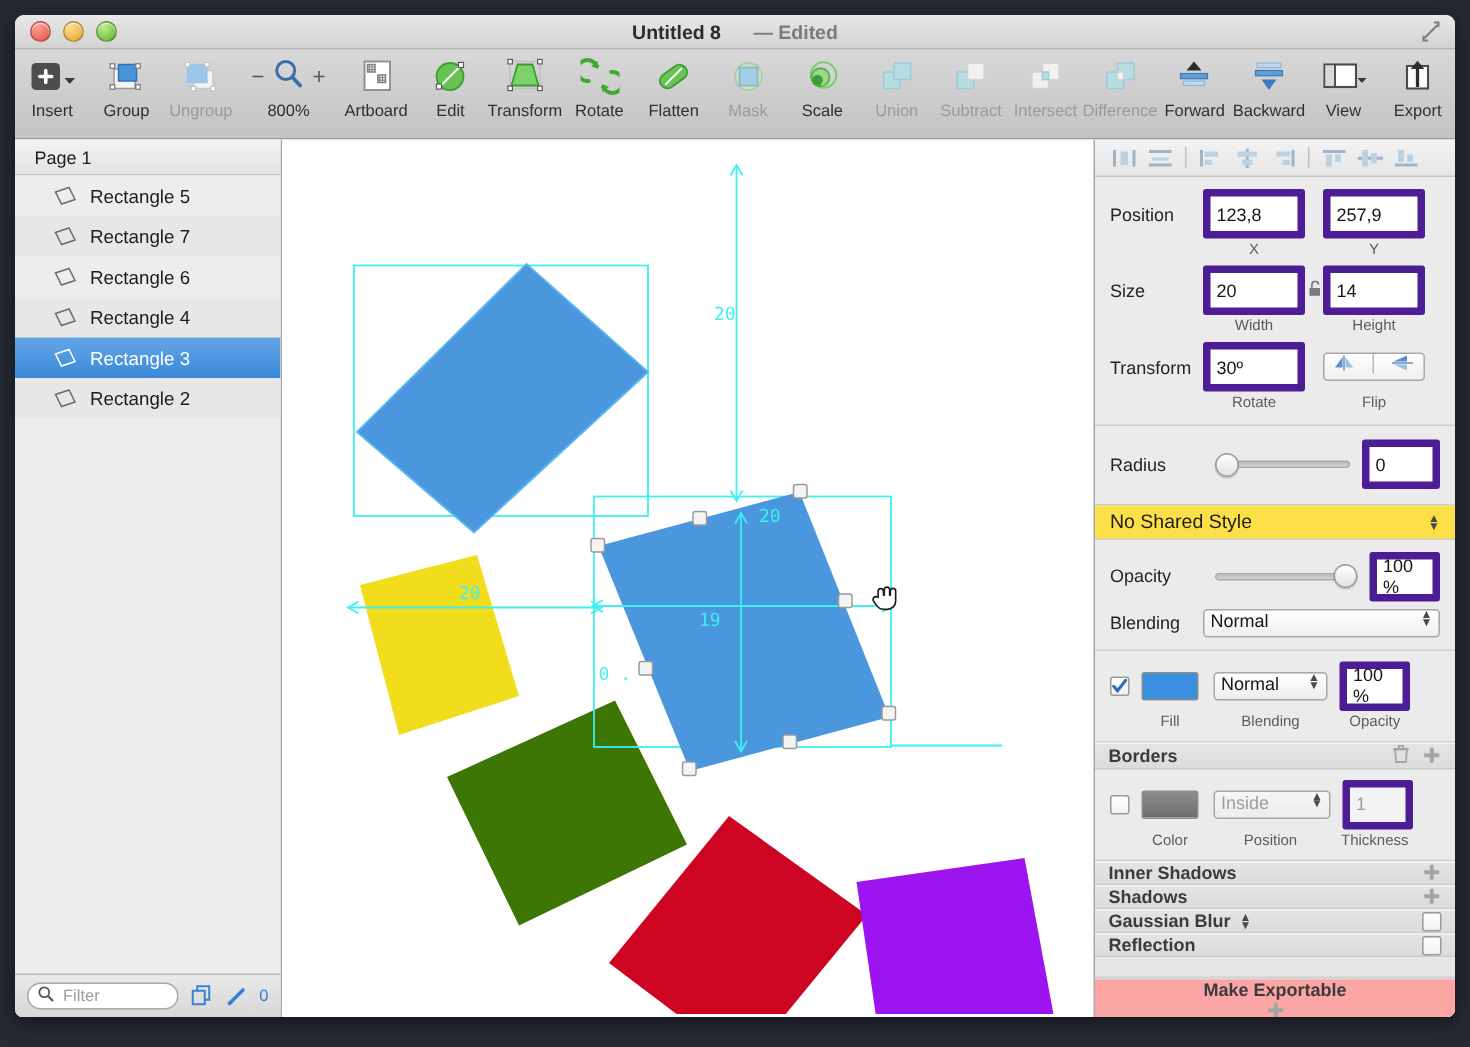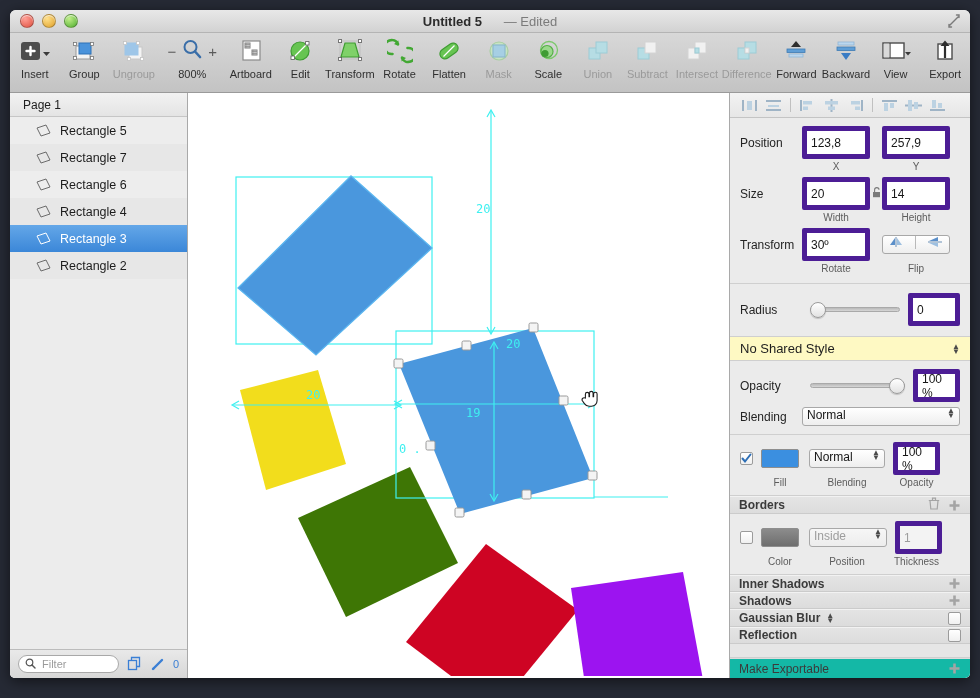--- a/index.html
+++ b/index.html
@@ -56,21 +56,21 @@
   .win-title {
     position: absolute;
     left: 0; right: 0;
     text-align: center;
     font-size: 13px;
     color: #2b2b2b;
     font-weight: bold;
     pointer-events: none;
   }
   .win-title .edited {
-    font-weight: normal;
+    font-weight: bold;
     color: #7b7b7b;
     margin-left: 18px;
   }
   .expand-icon {
     position: absolute;
     right: 9px;
     top: 4px;
     width: 14px; height: 14px;
     color: #7a7a7a;
   }
@@ -308,21 +308,21 @@
   }
   .slider .knob {
     position: absolute;
     width: 14px; height: 14px;
     border-radius: 50%;
     background: linear-gradient(to bottom,#ffffff,#e2e2e2);
     border: 1px solid #9b9b9b;
     box-shadow: 0 1px 1px rgba(0,0,0,.18);
   }
   .shared-style-bar {
-    background: #fef9c3;
+    background: #fde047;
     border-bottom: 1px solid #cfcfcf;
     height: 32px;
     display: flex;
     align-items: center;
     padding: 0 10px;
     box-sizing: border-box;
     font-size: 13px;
   }
   .sec-header {
     height: 22px;
@@ -352,46 +352,47 @@
     background: linear-gradient(to bottom,#ffffff,#f0f0f0);
     display: flex;
     align-items: center;
     justify-content: center;
     box-sizing: border-box;
   }
   .plus-ico { color: #9a9a9a; font-size: 15px; line-height: 10px; }
   .gear-ico, .trash-ico { color: #a4a4a4; }
   .spacer-sec { height: 18px; background: #e6e6e6; border-bottom: 1px solid #cfcfcf;}
   .exportable {
-    background: #14b8a6;
+    background: #fca5a5;
     height: 26px;
     display: flex;
     align-items: center;
     padding: 0 9px;
     box-sizing: border-box;
-    font-weight: normal;
+    font-weight: bold;
     font-size: 12px;
     color: #3b3b3b;
     border-top: 1px solid #dcdcdc;
+    flex-direction: column;
   }
 </style>
 </head>
 <body>
 
 <div id="screen">
   <div id="window">
 
     <div class="titlebar">
       <div class="traffic">
         <div class="light red"></div>
         <div class="light yellow"></div>
         <div class="light green"></div>
       </div>
       <div class="win-title">
-        <span>Untitled 5</span>
+        <span>Untitled 8</span>
         <span class="edited">— Edited</span>
       </div>
       <div class="expand-icon">
         <svg width="14" height="14" viewBox="0 0 14 14">
           <path d="M3 11 L7 7 M2 10.5 L2 13 L4.5 13 M11 3 L7 7 M12 3.5 L12 1 L9.5 1" stroke="#7a7a7a" stroke-width="1.4" fill="none" stroke-linecap="round"></path>
         </svg>
       </div>
     </div>
 
     <div class="toolbar">

